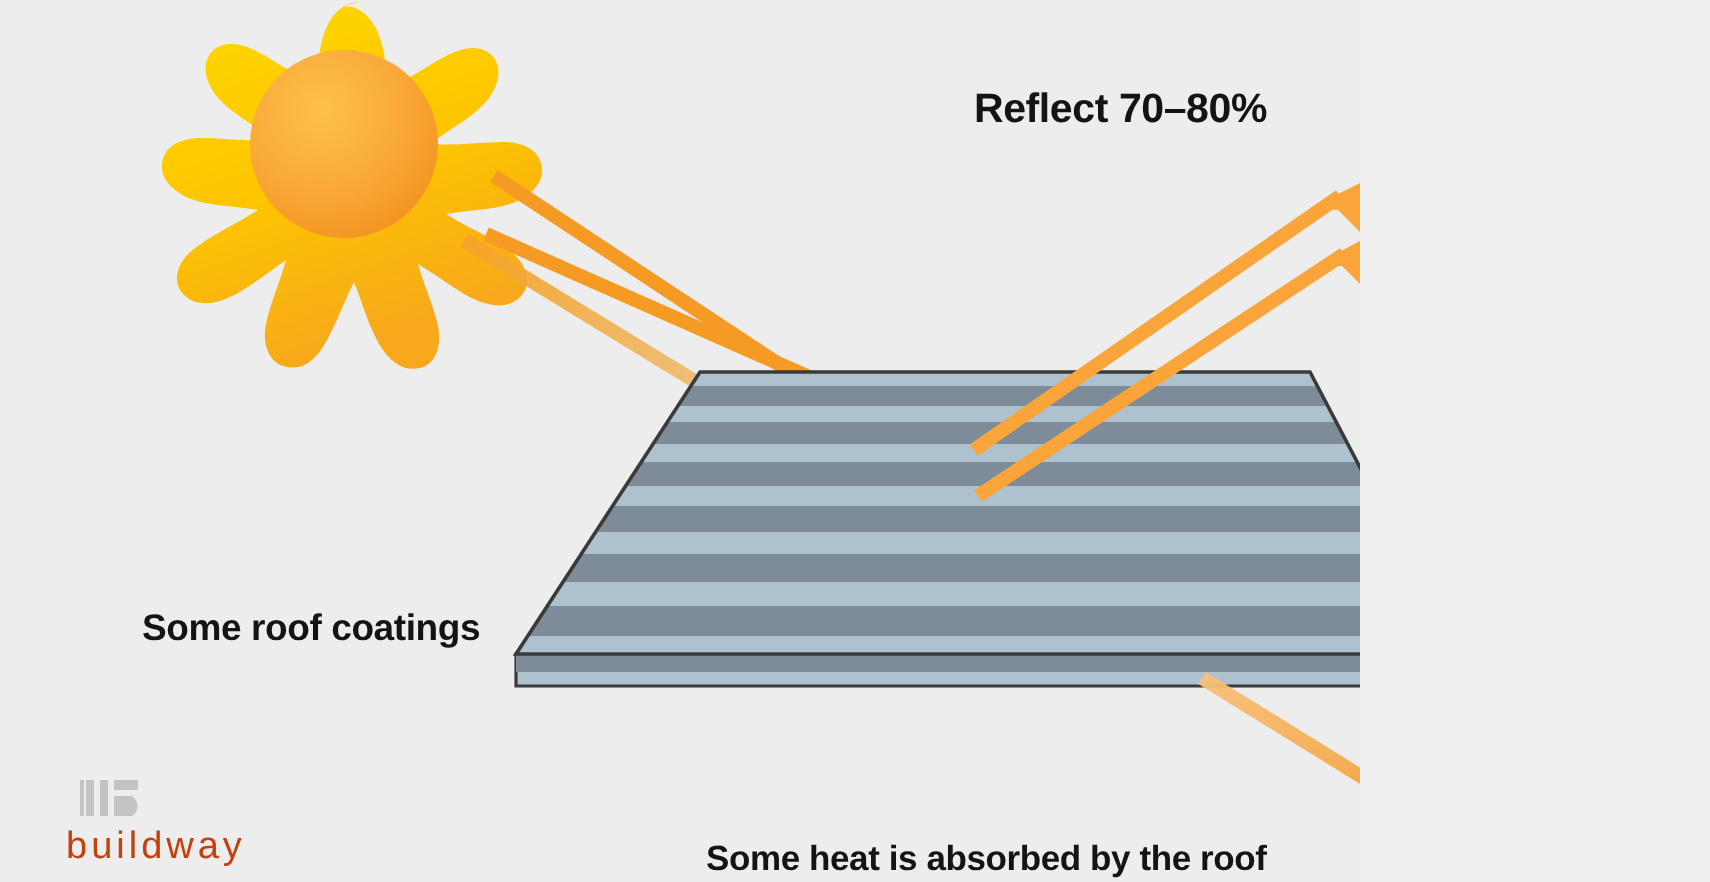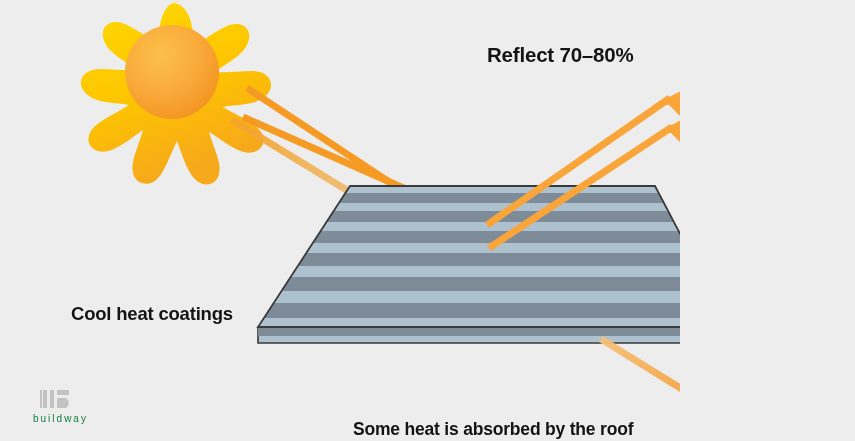--- a/index.html
+++ b/index.html
@@ -54,23 +54,23 @@
     left: 33px;
     top: 386px;
     width: 92px;
     height: 44px;
   }
   #logo .logo-word {
     position: absolute;
     left: 0px;
     top: 27px;
     font-family: "Liberation Sans", sans-serif;
-    font-size: 10px;
+    font-size: 19px;
     letter-spacing: 2.0px;
-    color: #15803d;
+    color: #c2410c;
     font-weight: normal;
   }
 </style>
 </head>
 <body>
 
 <div id="stage">
 
   <svg class="layer" viewBox="0 0 855 441">
     <defs>
@@ -162,21 +162,21 @@
       <rect x="43" y="390" width="4" height="18"></rect>
       <rect x="50" y="390" width="4" height="18"></rect>
       <path d="M57 398 h9 a6 6 0 0 1 0 10 h-9 z M57 390 h12 v5 h-12 z"></path>
       <rect x="40" y="390" width="2" height="18"></rect>
     </g>
   </svg>
 
   <div class="label" id="label-reflect">Reflect 70–80%</div>
 
   <div class="label" id="label-coating">
-    <div>Cool heat coatings</div>
+    <div>Some roof coatings</div>
     
   </div>
 
   <div class="label" id="label-absorb">
     <div>Some heat is absorbed by the roof</div>
     
   </div>
 
   <div id="logo">
     <div class="logo-word">buildway</div>

